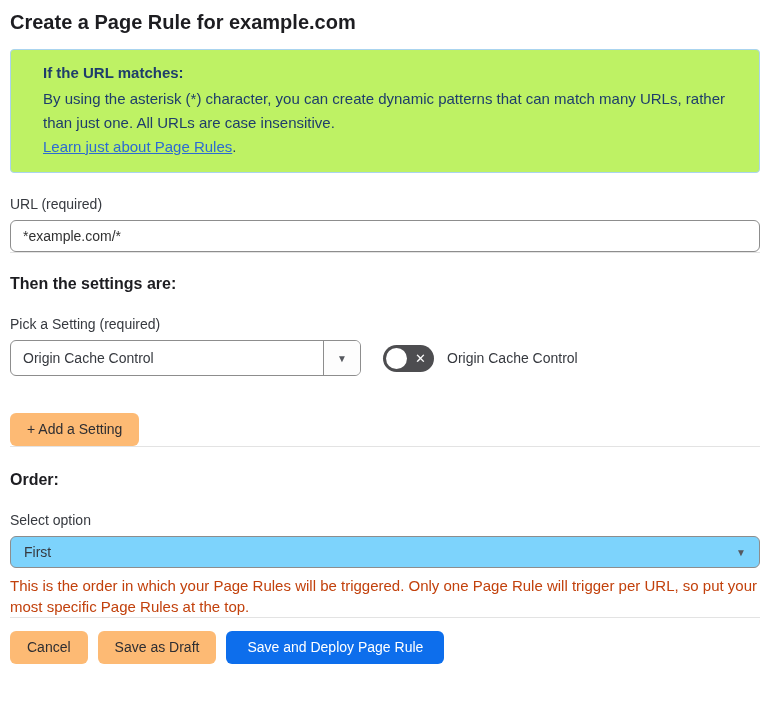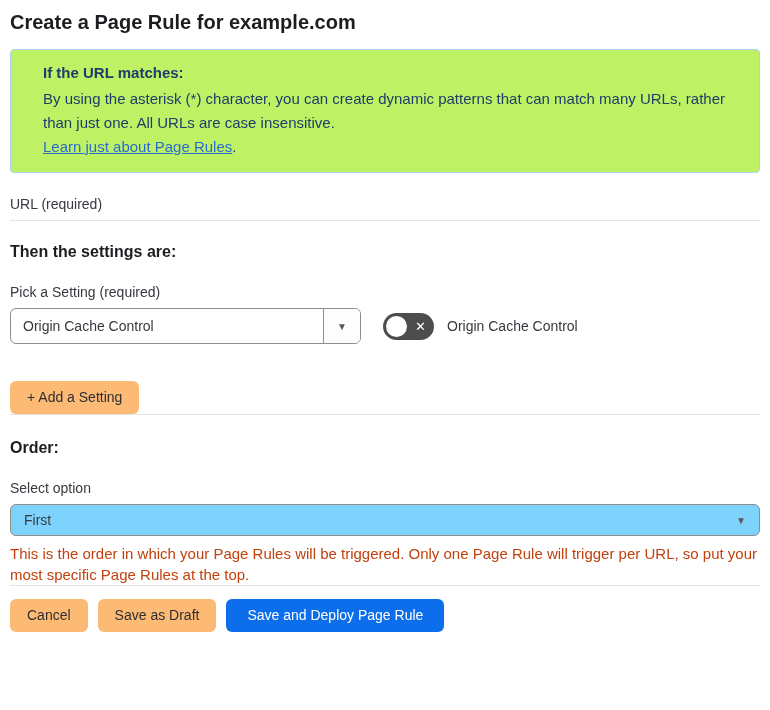--- a/index.html
+++ b/index.html
@@ -227,20 +227,21 @@
 
   <h1 class="page-title">Create a Page Rule for example.com</h1>
 
   <div class="info-box">
     <div class="info-heading">If the URL matches:</div>
     <div class="info-body">By using the asterisk (*) character, you can create dynamic patterns that can match many URLs, rather than just one. All URLs are case insensitive.</div>
     <div><a class="info-link">Learn just about Page Rules</a><span class="info-link-suffix">.</span></div>
   </div>
 
   <div class="field-label">URL (required)</div>
+  <input type="text" class="text-input" value="*example.com/*" style="">
 
   <hr class="divider divider-1">
 
   <h2 class="section-heading heading-settings">Then the settings are:</h2>
 
   <div class="field-label picker-label">Pick a Setting (required)</div>
 
   <div class="setting-row">
     <div class="picker">
       <div class="picker-value">Origin Cache Control</div>

